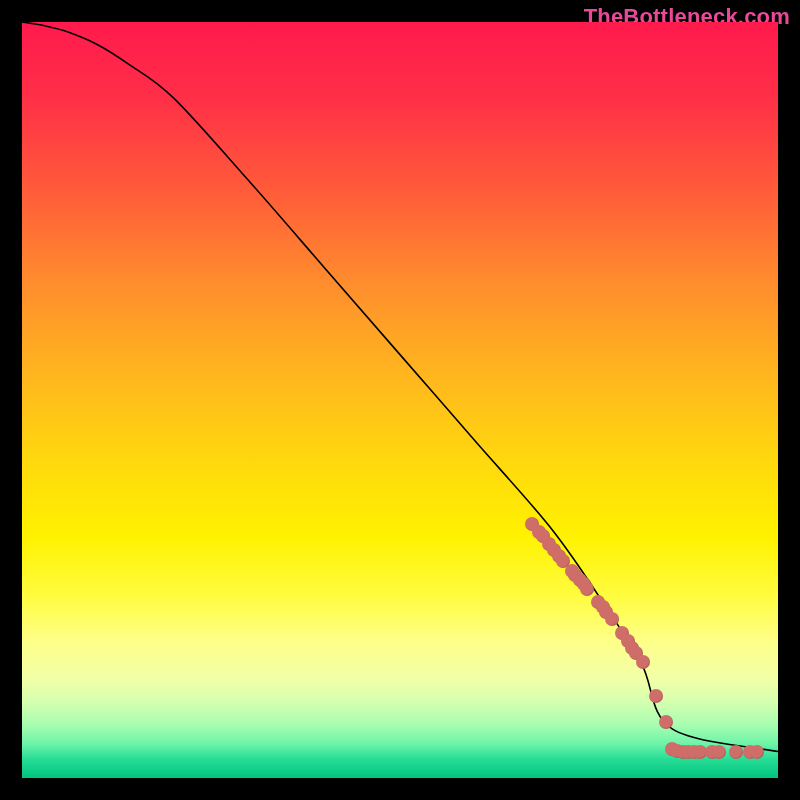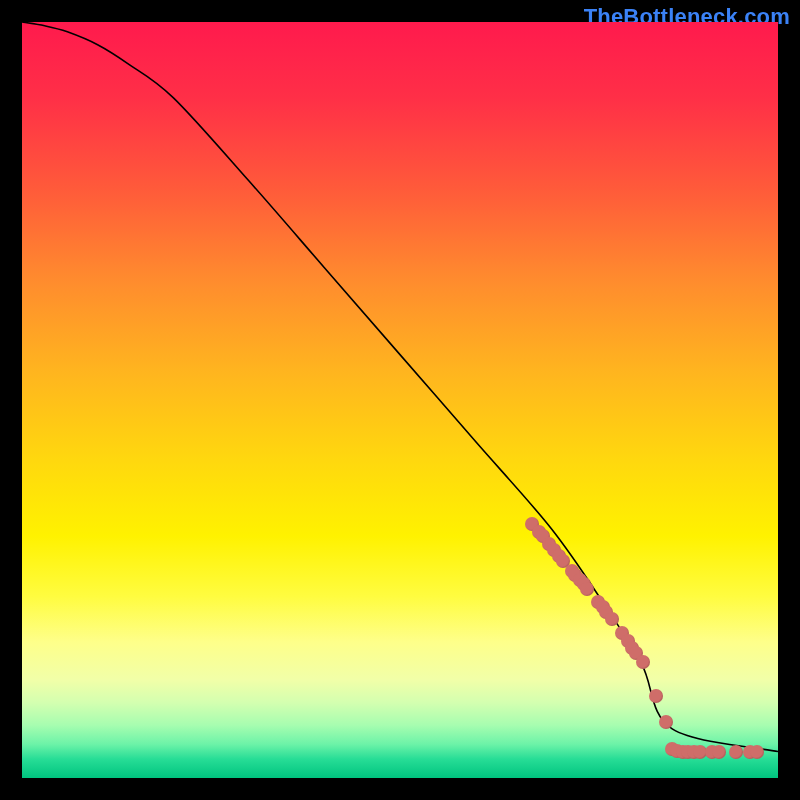--- a/index.html
+++ b/index.html
@@ -42,21 +42,21 @@
       #a7fdb0 93%,
       #6df3a8 95.5%,
       #27dd96 97.5%,
       #00c47f 100%
     );
   }
   .watermark {
     position: absolute;
     right: 10px;
     top: 4px;
-    color: #3b82f6;
+    color: #ec4899;
     font-size: 22px;
     font-weight: 600;
     letter-spacing: 0.2px;
     user-select: none;
   }
   svg.curve {
     position: absolute;
     left: 0;
     top: 0;
     width: 756px;

